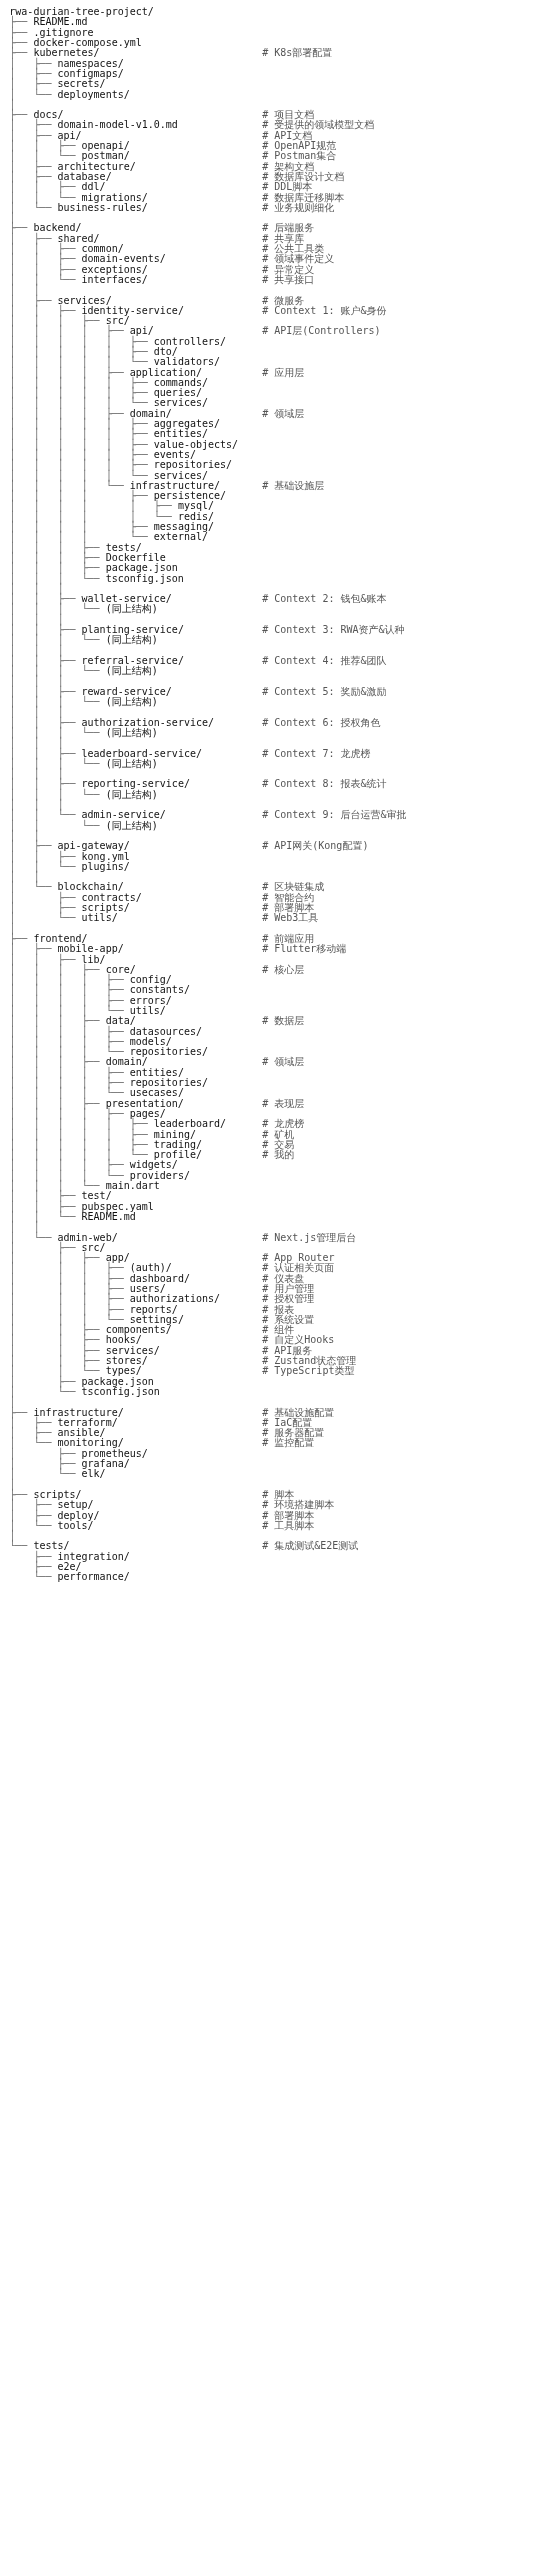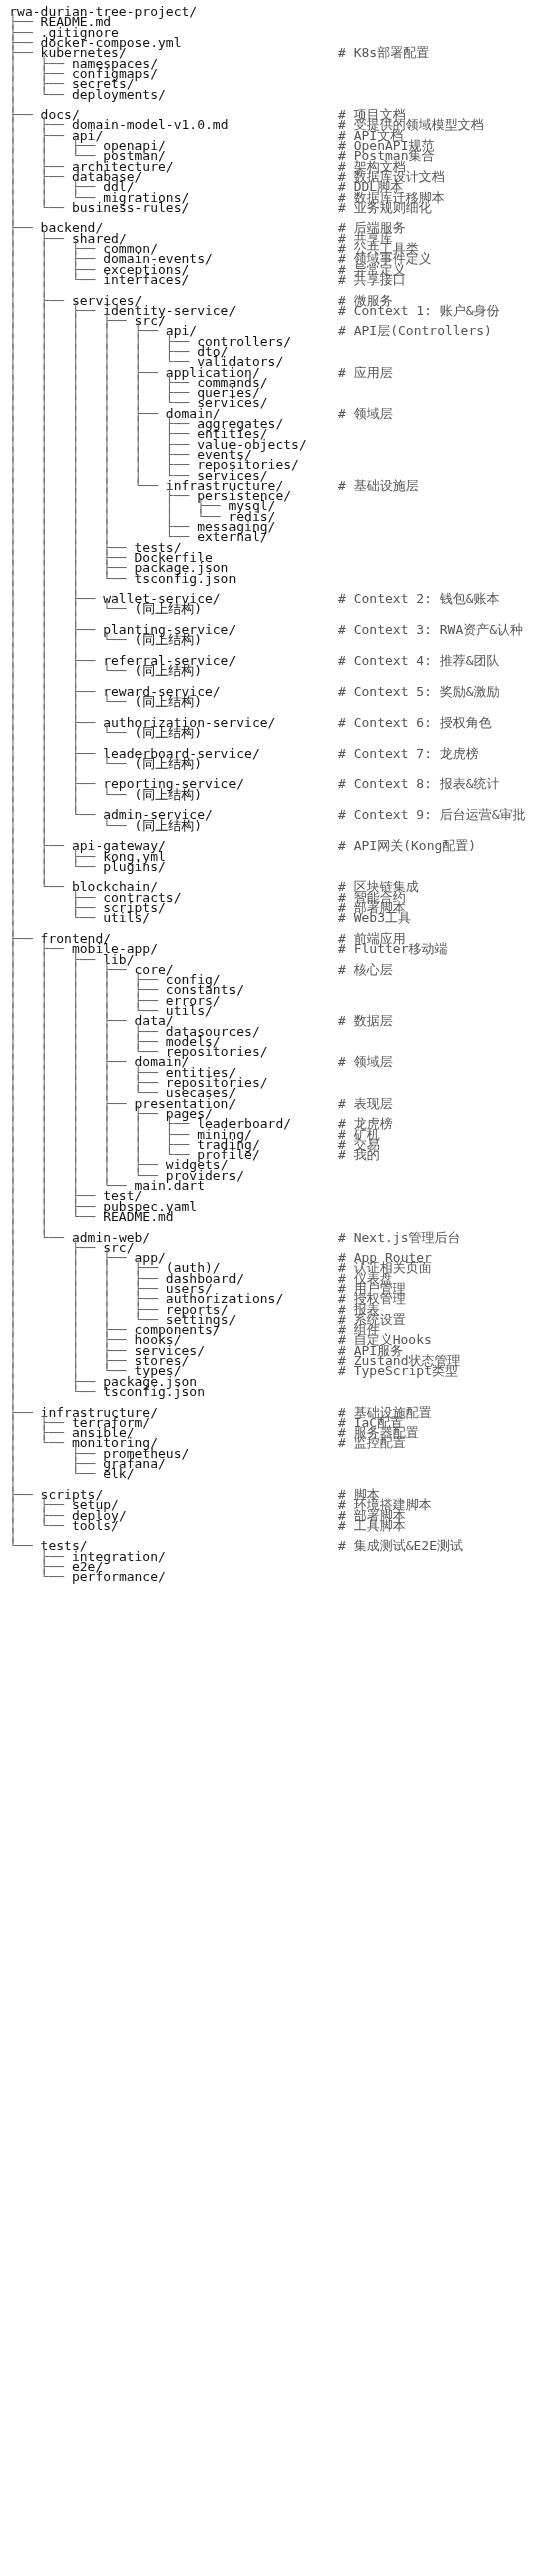--- a/index.html
+++ b/index.html
@@ -7,21 +7,21 @@
     margin: 0; padding: 0;
     background: #ffffff;
   }
   body {
     width: 551px;
     font-family: "DejaVu Sans Mono", monospace;
     color: #1a1a1a;
   }
   #tree {
     padding: 7.2px 0 20.6px 9.3px;
-    font-size: 13px;
+    font-size: 10px;
     line-height: 10.3px;
     white-space: pre;
   }
   .row {
     display: block;
     height: 10.3px;
     white-space: pre;
   }
   .pre {
     color: #6b6b6b;

